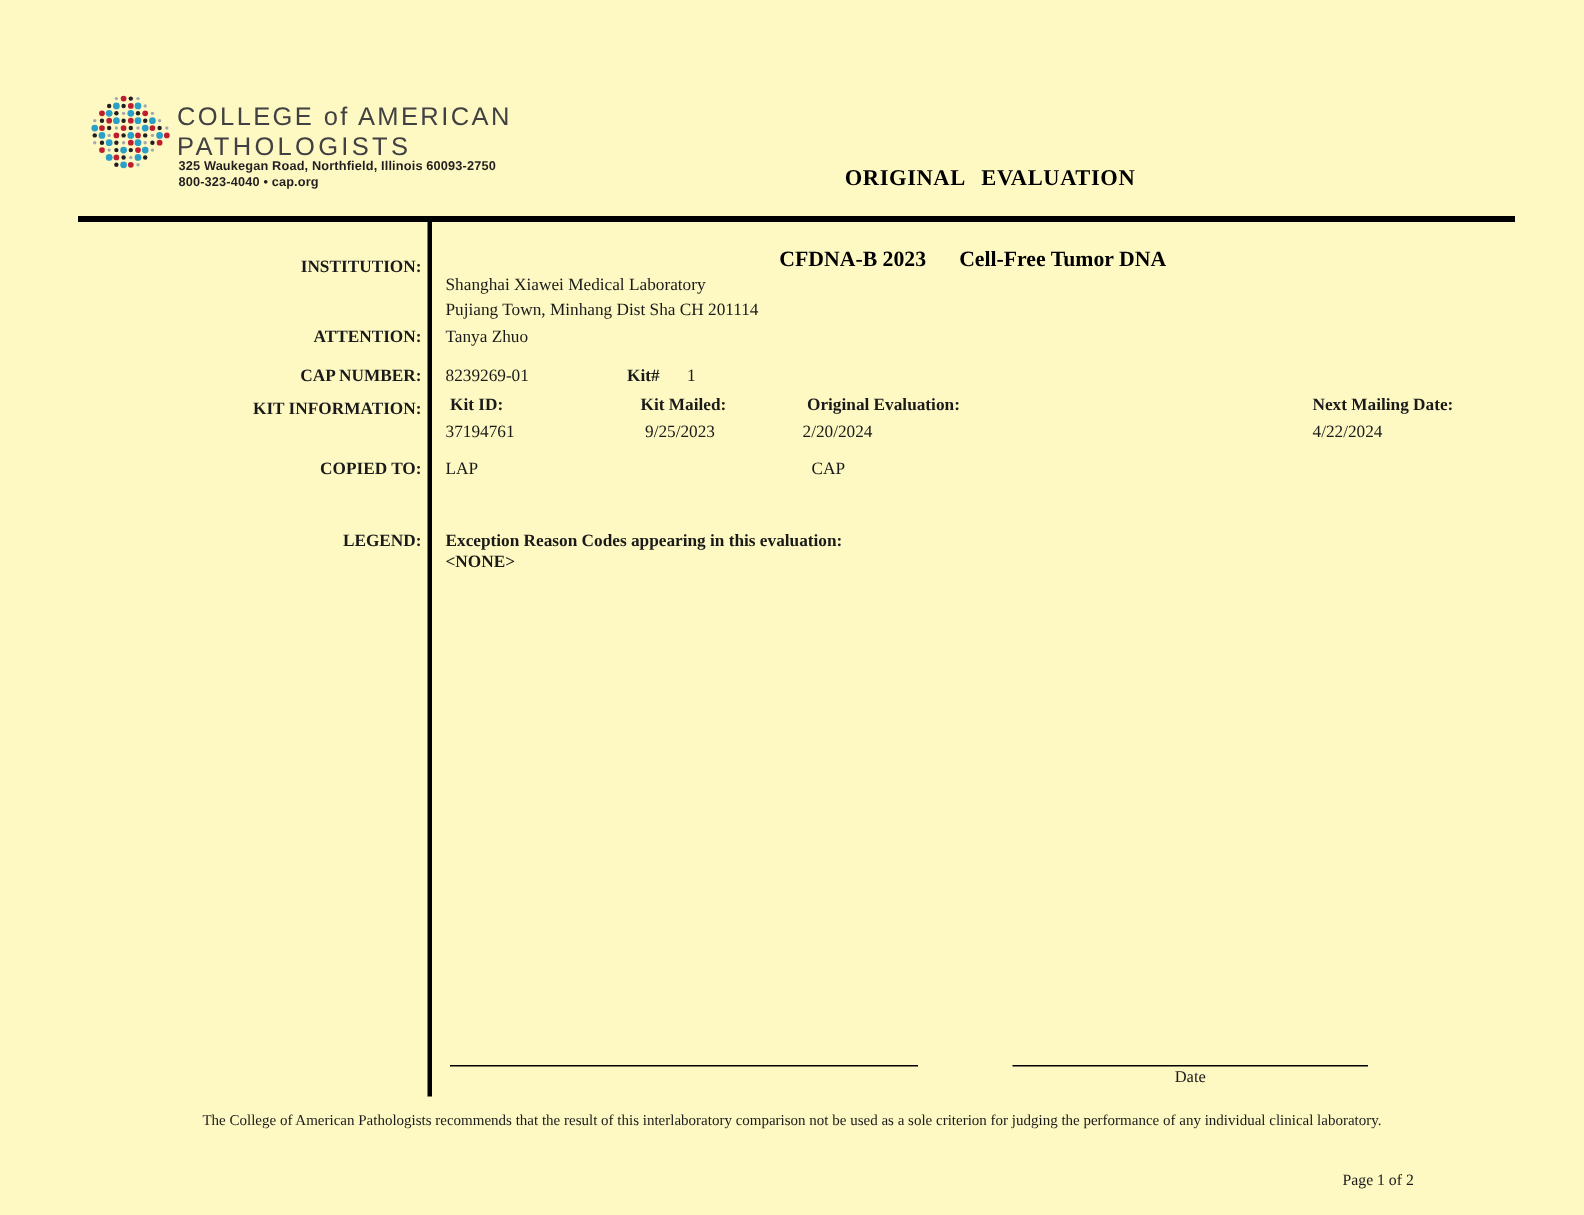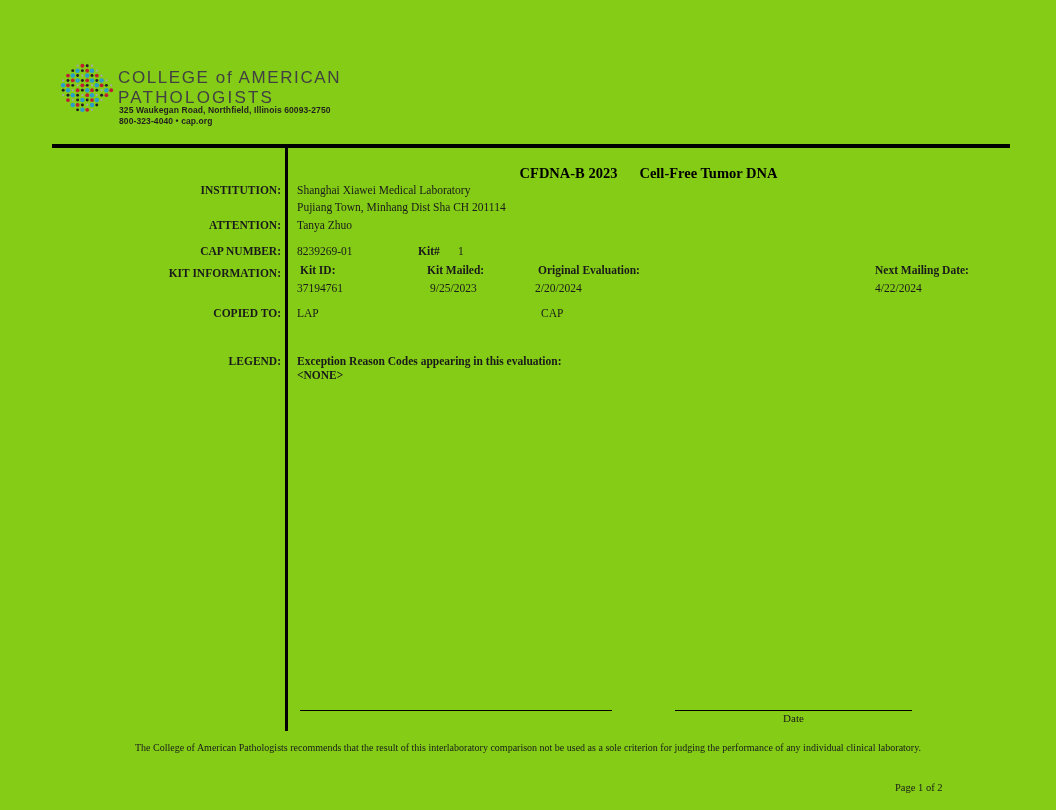--- a/index.html
+++ b/index.html
@@ -1,19 +1,19 @@
 <!DOCTYPE html>
 <html><head>
 <meta charset="utf-8">
 <style>
   html,body{margin:0;padding:0;background:#e8e8e8;}
   .page{
     position:relative;
     width:1056px;height:810px;
-    background:#84cc16;
+    background:#fef9c3;
     margin:0 auto;
     font-family:"Liberation Serif", serif;
     color:#1a1a1a;
     overflow:hidden;
   }
   
   .logo-dots{position:absolute;left:60px;top:63px;width:54px;height:50px;}
   .wm1{position:absolute;left:118px;top:68px;font-family:"Liberation Sans",sans-serif;
        font-size:17px;letter-spacing:1.6px;color:#414042;white-space:nowrap;}
   .wm2{position:absolute;left:118px;top:88px;font-family:"Liberation Sans",sans-serif;
@@ -29,21 +29,21 @@
   .vert-rule{position:absolute;left:285px;top:148px;width:3px;height:583px;background:#000;}
   
   .program-title{position:absolute;left:287px;top:165px;width:723px;text-align:center;
         font-size:14.5px;font-weight:bold;color:#000;white-space:nowrap;}
   .program-title .pname{margin-left:22px;}
   
   .lbl{position:absolute;left:0;width:281px;text-align:right;font-weight:bold;
        font-size:11.5px;white-space:nowrap;}
   .val{position:absolute;font-size:11.5px;white-space:nowrap;}
   .valb{position:absolute;font-size:11.5px;font-weight:bold;white-space:nowrap;}
-  .lbl-institution{top:184px;}
+  .lbl-institution{top:172px;}
   .lbl-attention{top:219px;}
   .lbl-capnumber{top:245px;}
   .lbl-kitinfo{top:267px;}
   .lbl-copiedto{top:307px;}
   .lbl-legend{top:355px;}
   .v-instname{left:297px;top:184px;}
   .v-instaddr{left:297px;top:201px;}
   .v-attention{left:297px;top:219px;}
   .v-capnumber{left:297px;top:245px;}
   .v-kitlabel{left:418px;top:245px;}
@@ -155,20 +155,21 @@
       <circle cx="17.9" cy="47.8" r="1.5" fill="#231f20"></circle>
       <circle cx="22.8" cy="47.8" r="2.3" fill="#2aa0c8"></circle>
       <circle cx="27.7" cy="47.8" r="1.95" fill="#bf1e2e"></circle>
       <circle cx="32.6" cy="47.8" r="1.15" fill="#a6a8ab"></circle>
     </svg>
   <div class="wm1">COLLEGE of AMERICAN</div>
   <div class="wm2">PATHOLOGISTS</div>
   <div class="addr addr1">325 Waukegan Road, Northfield, Illinois 60093-2750</div>
   <div class="addr addr2">800-323-4040  •  cap.org</div>
 
+  <div class="eval-title">ORIGINAL EVALUATION</div>
 
   <div class="thick-rule"></div>
   <div class="vert-rule"></div>
 
   <div class="program-title">
     <span>CFDNA-B 2023</span><span class="pname">Cell-Free Tumor DNA</span>
   </div>
 
   <div class="lbl lbl-institution">INSTITUTION:</div>
   <div class="lbl lbl-attention">ATTENTION:</div>

